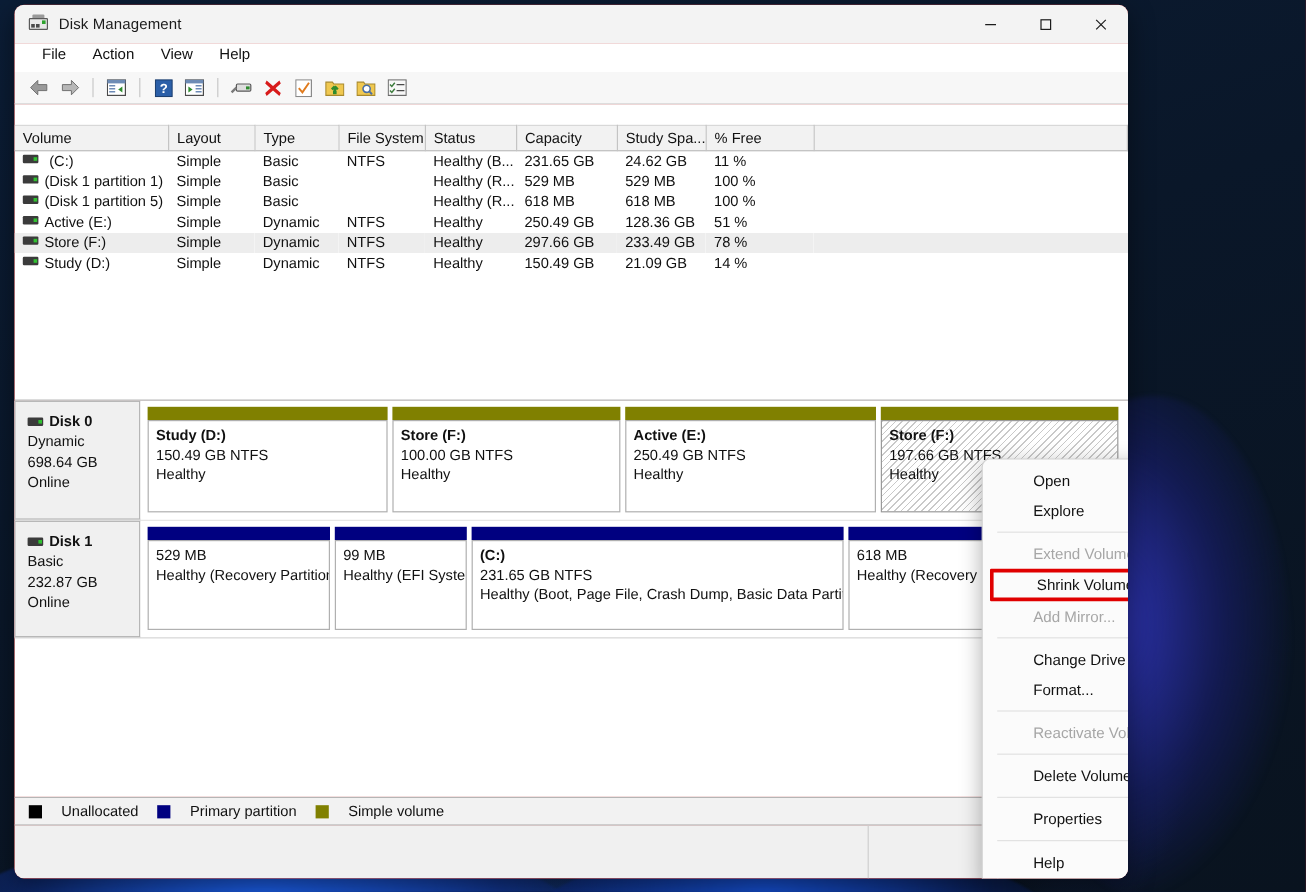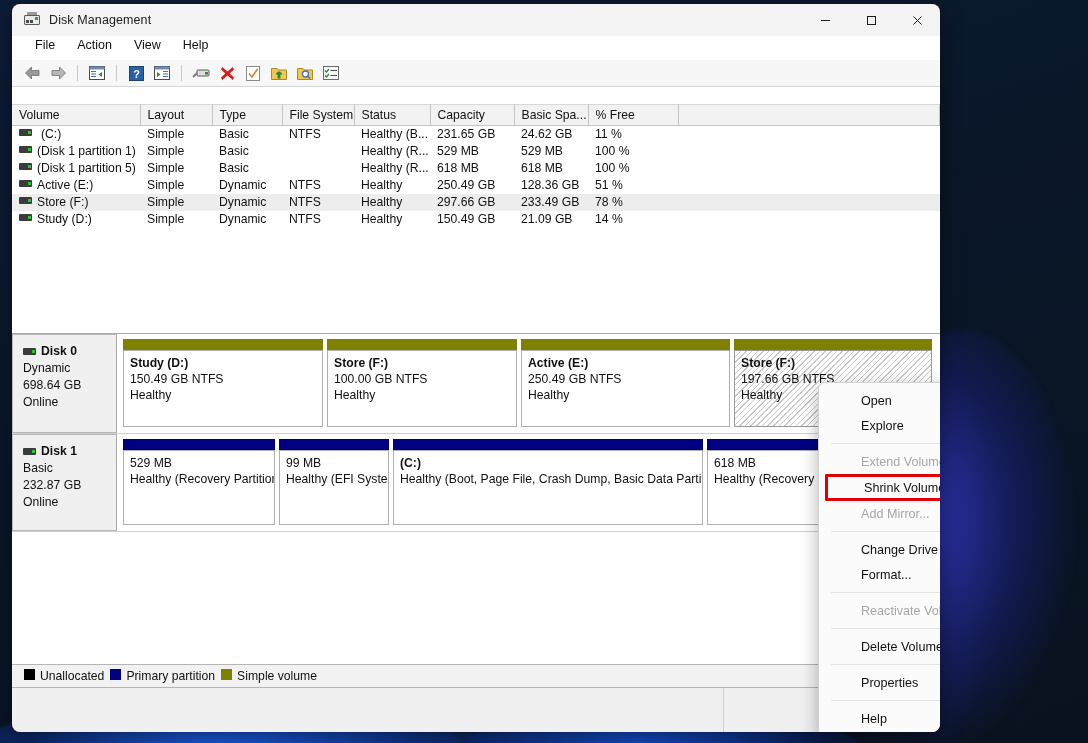--- a/index.html
+++ b/index.html
@@ -199,21 +199,21 @@
 
   
   #legend {
     flex: 0 0 24px;
     background: #f2f2f2;
     border-top: 1px solid #b5b5b5;
     border-bottom: 1px solid #b5b5b5;
     display: flex; align-items: center; padding-left: 12px; gap: 6px;
     font-size: 12.2px; color: #111;
   }
-  .lgitem { display: flex; align-items: flex-start; gap: 5px; }
+  .lgitem { display: flex; align-items: center; gap: 16px; margin-right: 10px; }
   .lgsw { width: 11px; height: 11px; display: inline-block; }
 
   
   #statusbar {
     flex: 0 0 44px;
     background: #f0f0f0;
     display: flex; align-items: stretch;
   }
   .stseg { border-right: 1px solid #cfcfcf; }
   .stseg.s1 { flex: 0 0 712px; }
@@ -392,21 +392,21 @@
           <col>
       </colgroup>
       <thead>
         <tr>
           <th>Volume</th>
           <th>Layout</th>
           <th>Type</th>
           <th>File System</th>
           <th>Status</th>
           <th>Capacity</th>
-          <th>Basic Spa...</th>
+          <th>Study Spa...</th>
           <th>% Free</th>
           <th></th>
         </tr>
       </thead>
       <tbody id="vol-body">
           <tr class="vrow">
             <td class="vol-cell"><span class="volicon"></span><span style="margin-left: 4px;">(C:)</span></td>
             <td>Simple</td>
             <td>Basic</td>
             <td>NTFS</td>
@@ -543,20 +543,21 @@
             <div class="partbar primary"></div>
             <div class="partbody">
               <div>99 MB</div>
               <div>Healthy (EFI System</div>
             </div>
           </div>
           <div class="part" style="width: 310px;">
             <div class="partbar primary"></div>
             <div class="partbody">
               <div class="pname">(C:)</div>
+              <div>231.65 GB NTFS</div>
               <div>Healthy (Boot, Page File, Crash Dump, Basic Data Partitio</div>
             </div>
           </div>
           <div class="part" style="width: 225px;">
             <div class="partbar primary"></div>
             <div class="partbody">
               <div>618 MB</div>
               <div>Healthy (Recovery</div>
             </div>
           </div>

